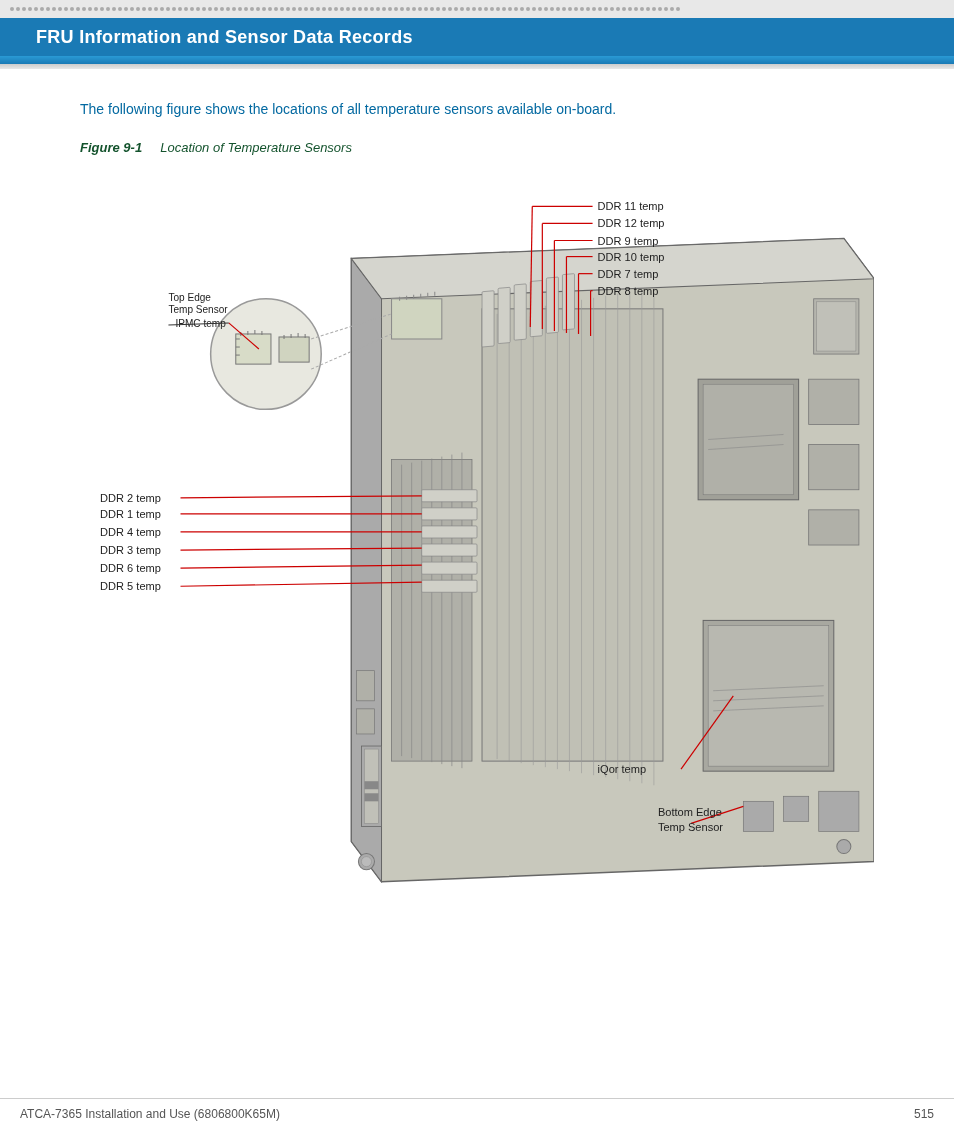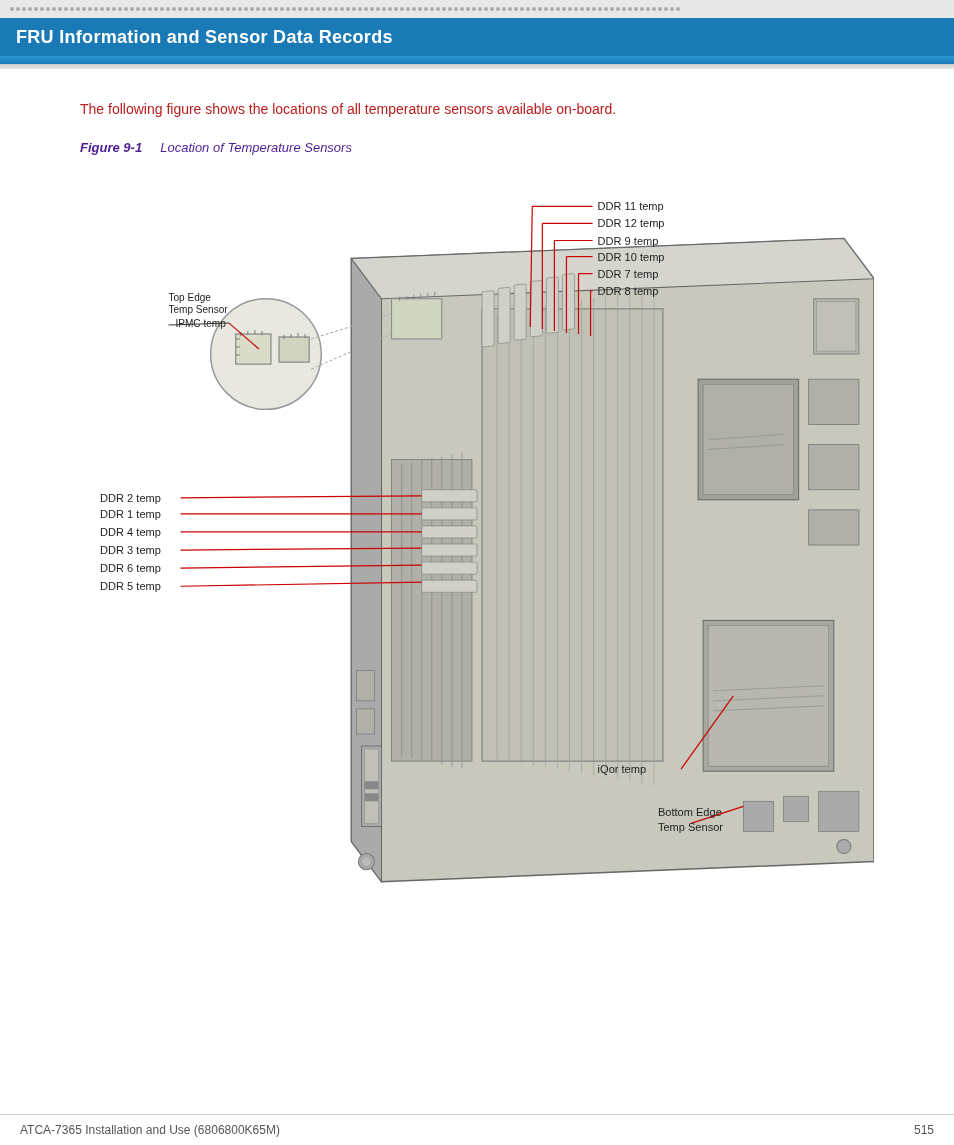--- a/index.html
+++ b/index.html
@@ -30,21 +30,21 @@
       width: 4px;
       height: 4px;
       background: #aaa;
       border-radius: 50%;
     }
     .header-title-bar {
       background: #1a7ab5;
       height: 38px;
       display: flex;
       align-items: center;
-      padding: 0 16px;
+      padding: 0 36px;
     }
     .header-title-bar h1 {
       color: #fff;
       font-size: 18px;
       font-weight: bold;
       letter-spacing: 0.3px;
     }
     .header-stripe {
       background: linear-gradient(to bottom, #2a9ad5, #1a7ab5);
       height: 8px;
@@ -54,27 +54,27 @@
       height: 5px;
     }
 
     
     .content {
       padding: 30px 80px 40px 80px;
     }
 
     .intro-text {
       font-size: 14px;
-      color: #b91c1c;
+      color: #0369a1;
       margin-bottom: 20px;
       line-height: 1.5;
     }
 
     .figure-caption {
-      color: #4c1d95;
+      color: #14532d;
       font-style: italic;
       font-size: 13px;
       margin-bottom: 20px;
     }
 
     .figure-caption .fig-num {
       font-weight: bold;
     }
 
     
@@ -82,21 +82,21 @@
       position: relative;
       width: 100%;
       height: 730px;
       margin: 0 auto;
       text-align: center;
     }
 
     
     .footer {
       position: absolute;
-      bottom: 0;
+      bottom: 16px;
       left: 0;
       right: 0;
       border-top: 1px solid #ccc;
       padding: 8px 20px;
       display: flex;
       justify-content: space-between;
       align-items: center;
       font-size: 12px;
       color: #555;
     }

